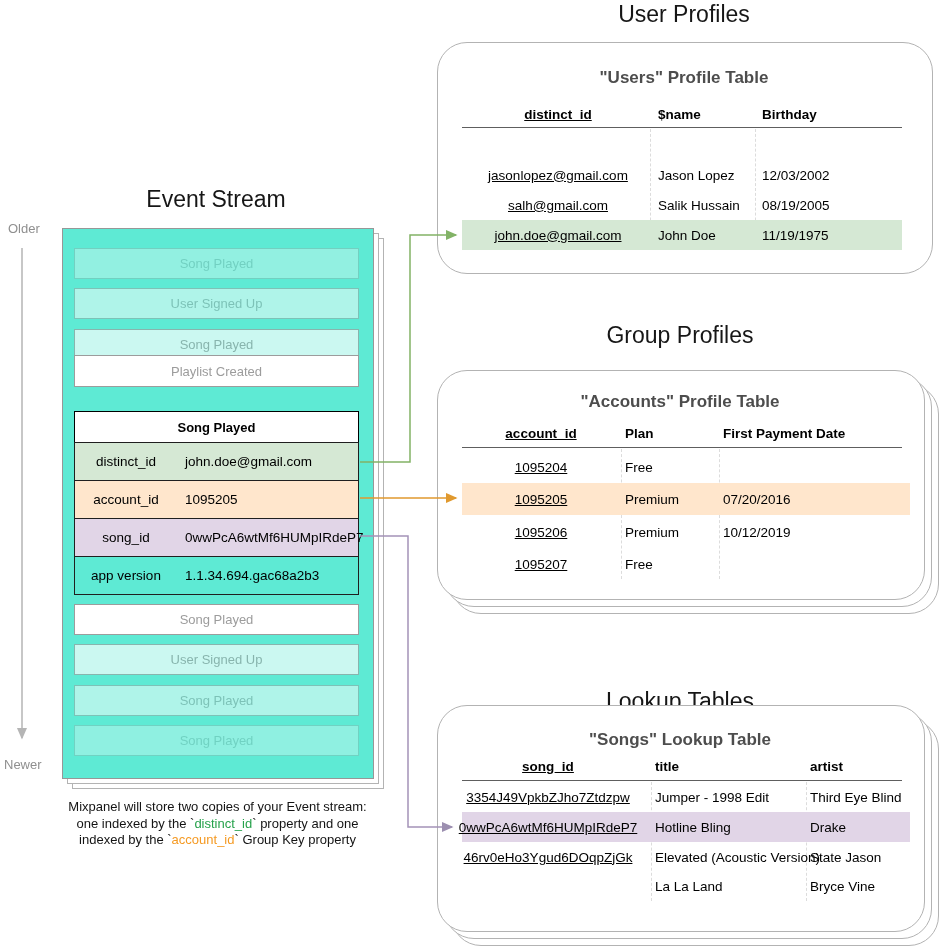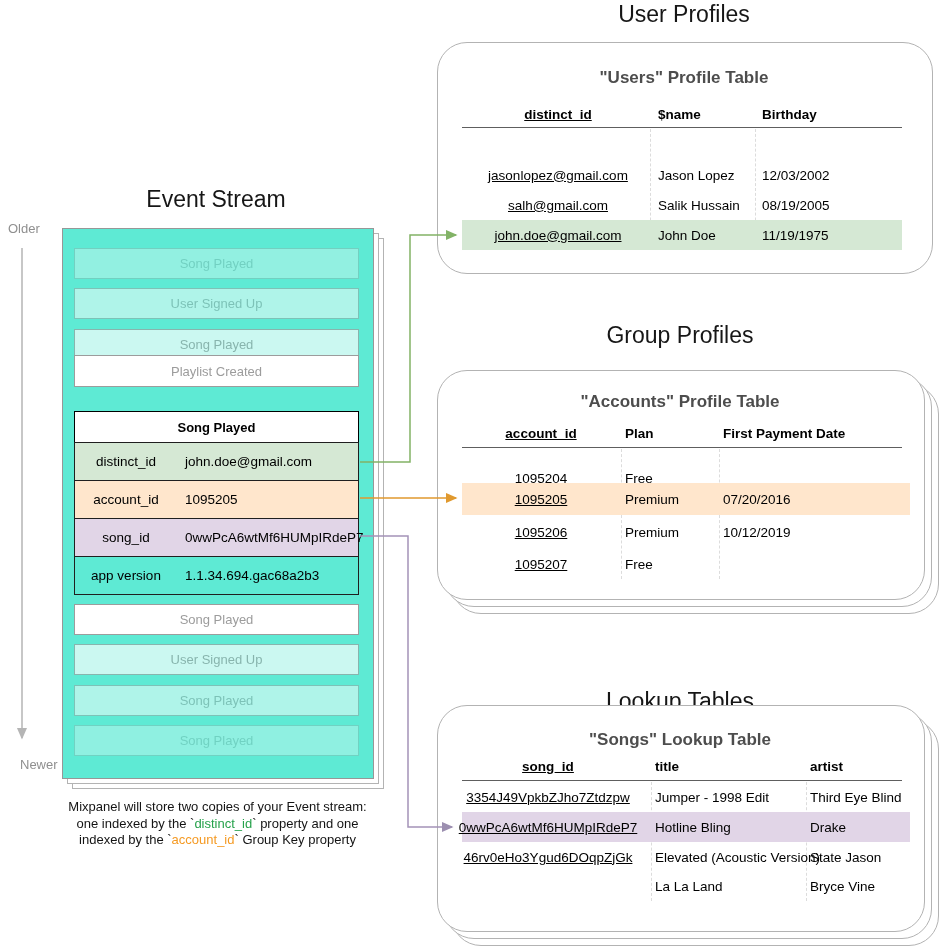--- a/index.html
+++ b/index.html
@@ -58,21 +58,21 @@
 <body>
 
 <div id="canvas">
 
   <div class="abs title" style="left:60px;top:186px;width:312px;">Event Stream</div>
   <div class="abs title" style="left:437px;top:1px;width:494px;">User Profiles</div>
   <div class="abs title" style="left:437px;top:322px;width:486px;">Group Profiles</div>
   <div class="abs title" style="left:437px;top:658px;width:486px;margin-top:30px;">Lookup Tables</div>
 
   <div class="abs side-label" style="left:8px;top:221px;">Older</div>
-  <div class="abs side-label" style="left:4px;top:757px;margin-left:16px;">Newer</div>
+  <div class="abs side-label" style="left:4px;top:757px;">Newer</div>
 
   <div class="es-layer" style="left:72px;top:238px;"></div>
   <div class="es-layer" style="left:67px;top:233px;"></div>
   <div class="es-main">
 
     <div class="evt-box" style="top:19px;opacity:.32;">
         <span>Song Played</span>
       </div>
     <div class="evt-box" style="top:59px;opacity:.5;">
         <span>User Signed Up</span>
@@ -154,21 +154,21 @@
 
   <div class="trow hdr accounts-tbl" style="left:462px;top:422px;width:448px;height:22px;">
     <div class="cell c1 ctr u">account_id</div>
     <div class="cell c2">Plan</div>
     <div class="cell c3">First Payment Date</div>
   </div>
   <div class="rule" style="left:462px;top:447px;width:440px;"></div>
   <div class="colsep" style="left:621px;top:449px;height:130px;"></div>
   <div class="colsep" style="left:719px;top:449px;height:130px;"></div>
 
-  <div class="trow accounts-tbl" style="left:462px;top:462px;width:448px;height:32px;text-align:center;">
+  <div class="trow accounts-tbl" style="left:462px;top:451px;width:448px;height:32px;text-align:center;">
     <div class="cell c1 ctr u">1095204</div>
     <div class="cell c2">Free</div>
     <div class="cell c3"></div>
   </div>
   <div class="trow accounts-tbl hl-orange" style="left:462px;top:483px;width:448px;height:32px;">
     <div class="cell c1 ctr u">1095205</div>
     <div class="cell c2">Premium</div>
     <div class="cell c3">07/20/2016</div>
   </div>
   <div class="trow accounts-tbl" style="left:462px;top:516px;width:448px;height:32px;">

